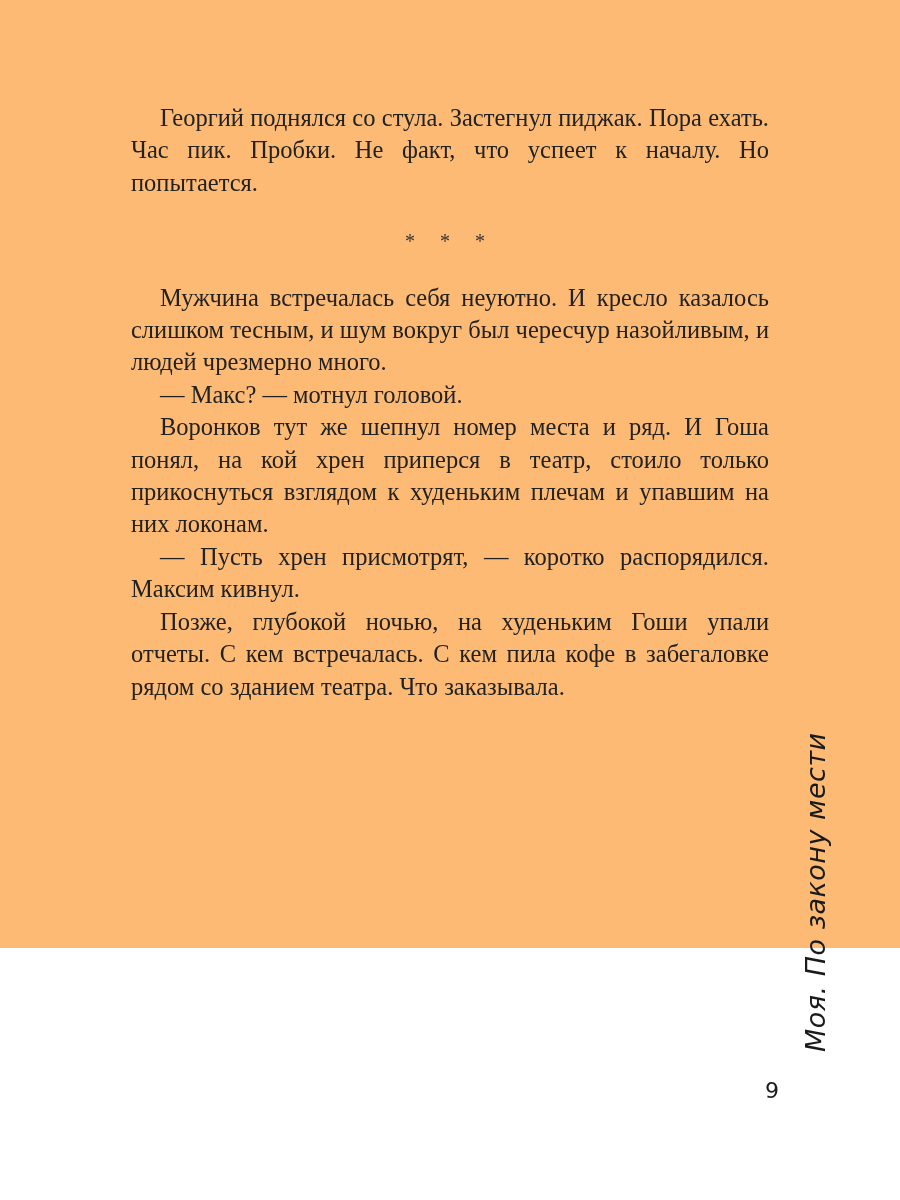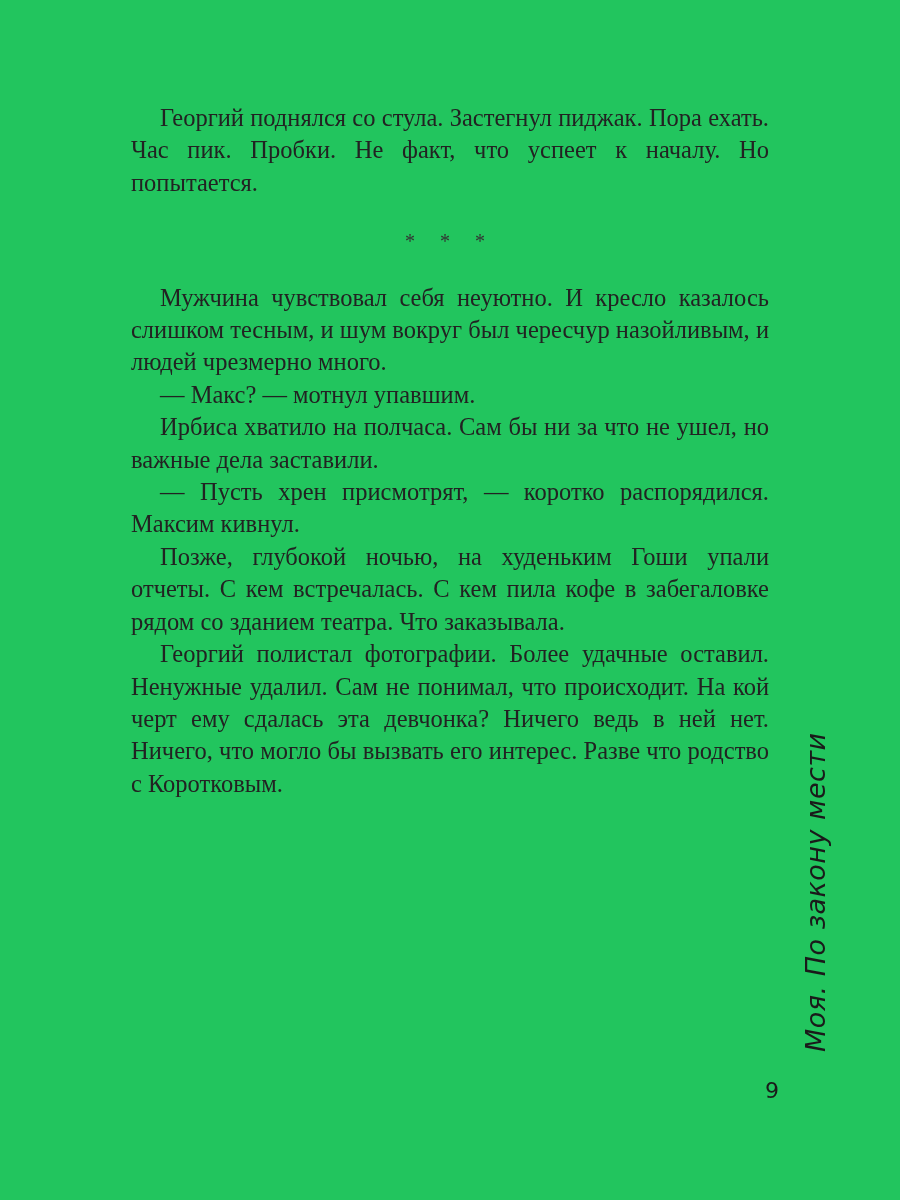--- a/index.html
+++ b/index.html
@@ -1,17 +1,17 @@
 <!DOCTYPE html>
 <html><head>
 <meta charset="utf-8">
 <style>
   html, body { margin: 0; padding: 0; background: #ffffff; }
   body { width: 900px; height: 1200px; position: relative; overflow: hidden; }
-  .page { position: absolute; left: 0; top: 0; width: 900px; height: 1200px; background: #22c55e; }
+  .page { position: absolute; left: 0; top: 0; width: 900px; height: 948px; background: #fdba74; }
   .text-block {
     position: absolute; left: 131px; top: 102px; width: 638px;
     font-family: "Liberation Serif", "DejaVu Serif", serif;
     font-size: 24.5px; line-height: 32.4px; color: #222222;
     text-align: justify; hyphens: manual;
   }
   .para { margin: 0; text-indent: 29px; }
   .separator { text-align: center; text-indent: 0; margin: 26px 0 24px 0; letter-spacing: 10px; font-size: 20px; color: #333; }
   .running-head {
     position: absolute; left: 800px; top: 1052px;
@@ -24,22 +24,21 @@
     font-family: "DejaVu Sans", sans-serif; font-size: 22px; color: #1a1a1a;
   }
 </style>
 </head>
 <body>
 
 <div class="page">
   <div class="text-block">
     <p class="para">Георгий поднялся со стула. Застегнул пиджак. Пора ехать. Час пик. Пробки. Не факт, что успеет к началу. Но попытается.</p>
     <p class="separator">* * *</p>
-    <p class="para">Мужчина чувствовал себя неуютно. И кресло казалось слишком тесным, и шум вокруг был чересчур назойливым, и людей чрезмерно много.</p>
-    <p class="para">— Макс? — мотнул упавшим.</p>
-    <p class="para">Ирбиса хватило на полчаса. Сам бы ни за что не ушел, но важные дела заставили.</p>
+    <p class="para">Мужчина встречалась себя неуютно. И кресло казалось слишком тесным, и шум вокруг был чересчур назойливым, и людей чрезмерно много.</p>
+    <p class="para">— Макс? — мотнул головой.</p>
+    <p class="para">Воронков тут же шепнул номер места и ряд. И Гоша понял, на кой хрен приперся в театр, стоило только прикоснуться взглядом к худеньким плечам и упавшим на них локонам.</p>
     <p class="para">— Пусть хрен присмотрят, — коротко распорядился. Максим кивнул.</p>
     <p class="para">Позже, глубокой ночью, на худеньким Гоши упали отчеты. С кем встречалась. С кем пила кофе в забегаловке рядом со зданием театра. Что заказывала.</p>
-    <p class="para">Георгий полистал фотографии. Более удачные оставил. Ненужные удалил. Сам не понимал, что происходит. На кой черт ему сдалась эта девчонка? Ничего ведь в ней нет. Ничего, что могло бы вызвать его интерес. Разве что родство с Коротковым.</p>
   </div>
   <div class="running-head">Моя. По закону мести</div>
   <div class="page-number">9</div>
 </div>
 
 </body></html>

